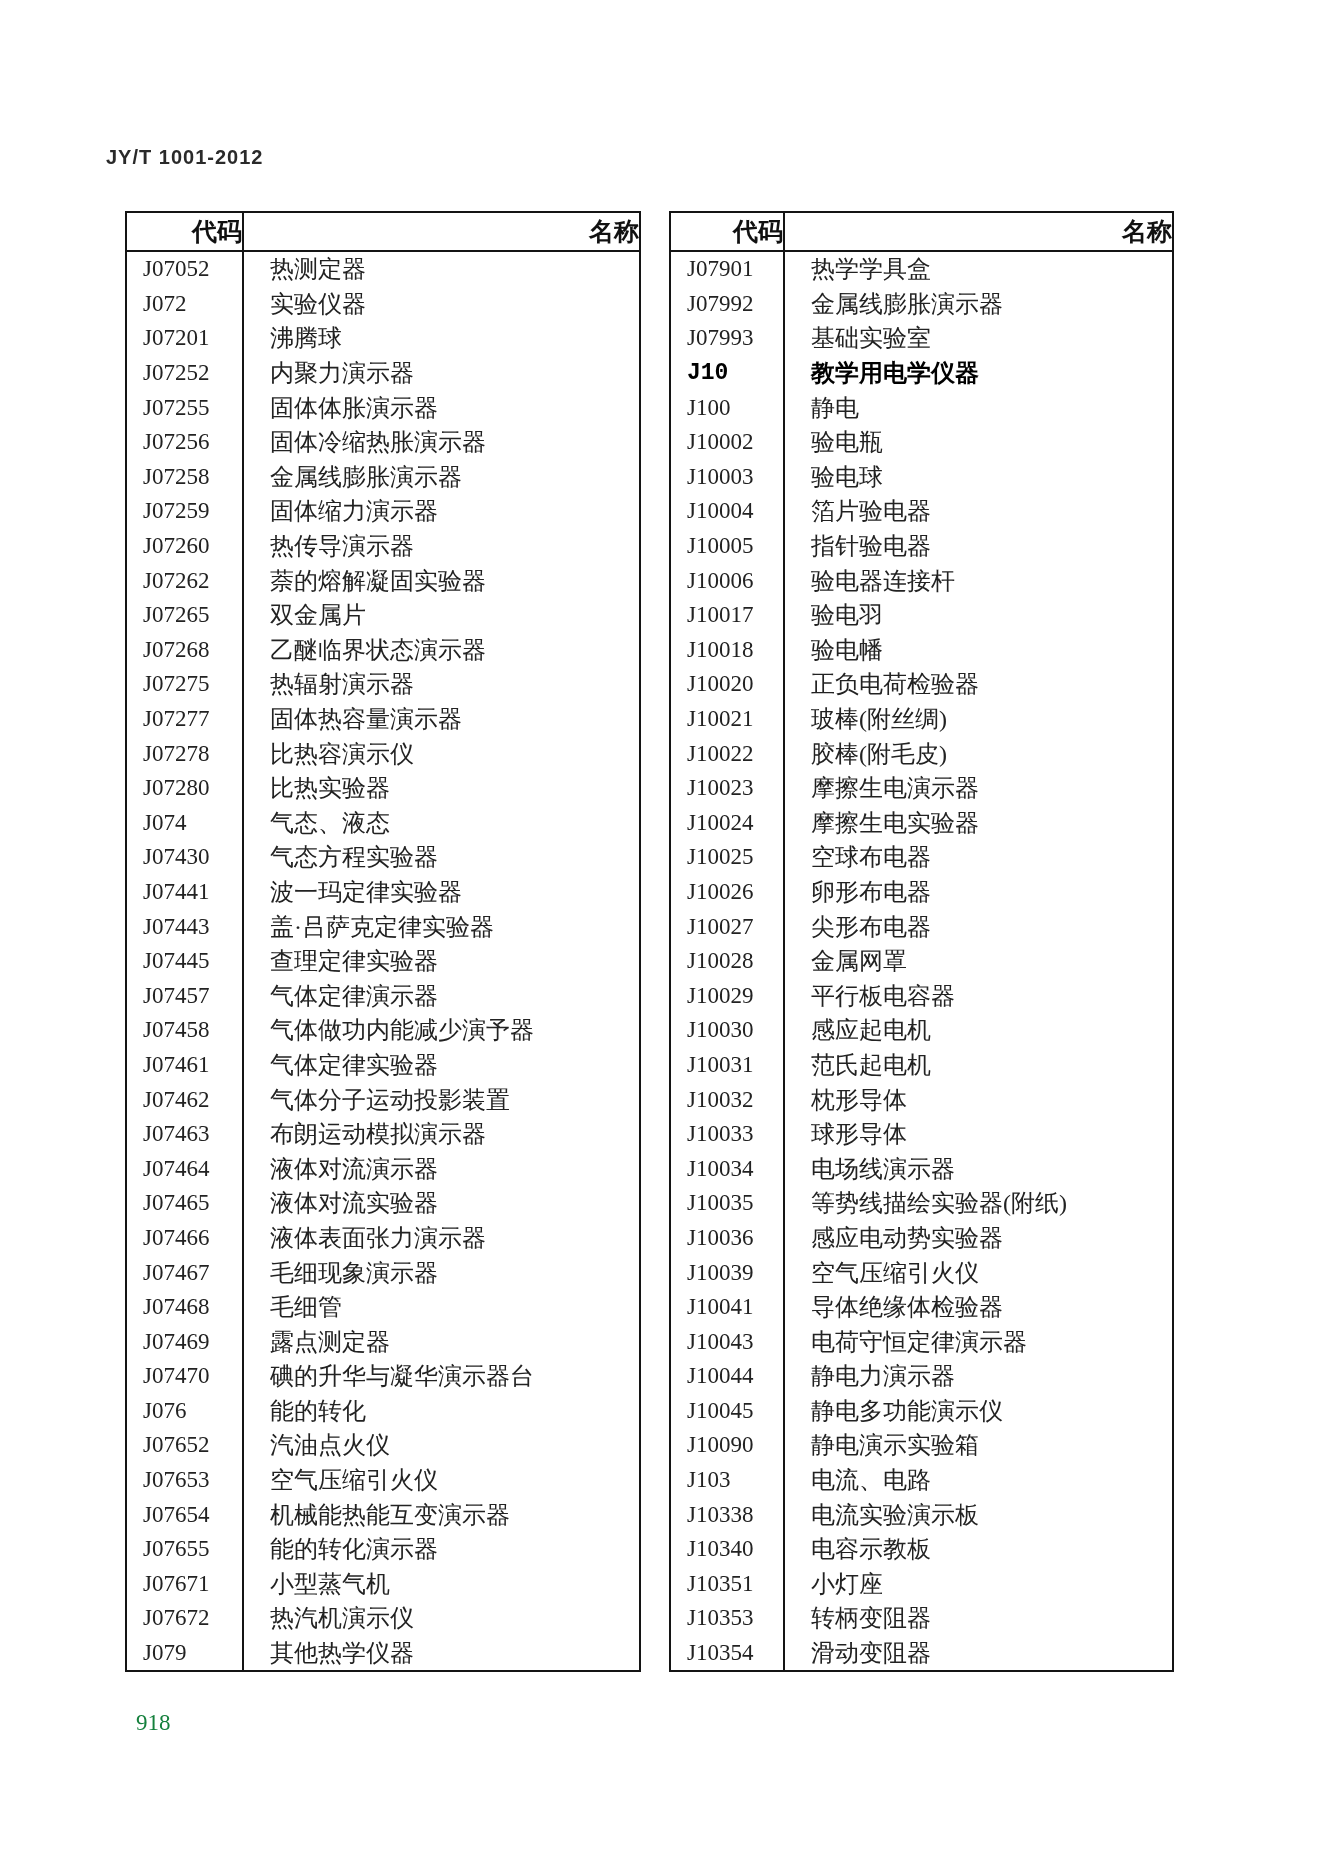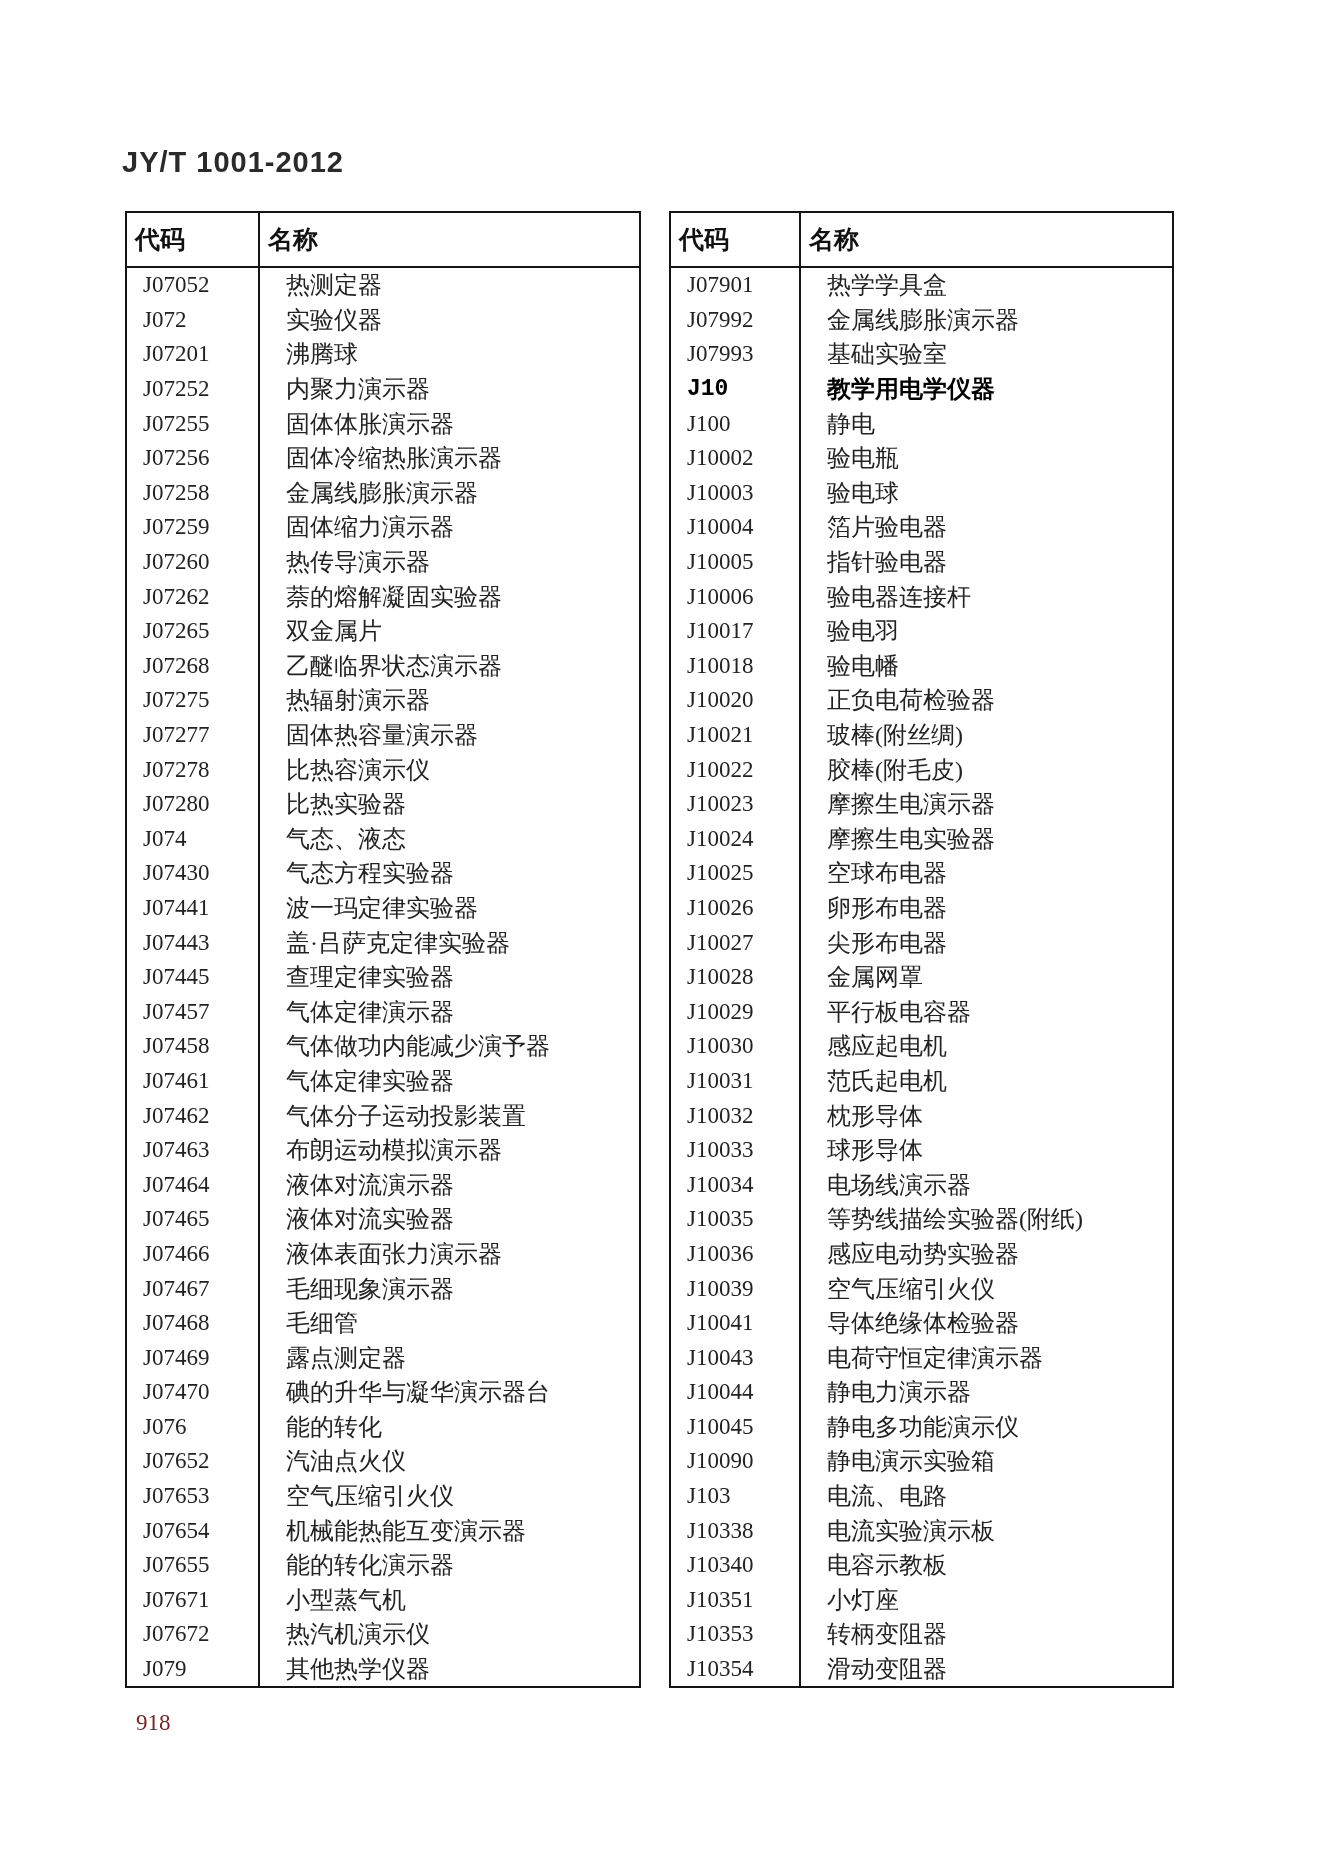--- a/index.html
+++ b/index.html
@@ -6,44 +6,44 @@
   body {
     width: 1323px;
     height: 1871px;
     background: #ffffff;
     position: relative;
     font-family: "Liberation Serif", "DejaVu Serif", serif;
     color: #1e1e1e;
   }
   .doc-header {
     position: absolute;
-    left: 122px;
+    left: 106px;
     top: 146px;
     font-family: "Liberation Sans", "DejaVu Sans", sans-serif;
     font-weight: 600;
-    font-size: 29px;
+    font-size: 20px;
     letter-spacing: 1px;
     color: #2a2a2a;
   }
   table.code-table {
     position: absolute;
     border-collapse: collapse;
     table-layout: fixed;
     border: 2.5px solid #141414;
     background: #fff;
   }
   #left-table  { left: 125px; top: 211px; width: 516px; }
   #right-table { left: 669px; top: 211px; width: 505px; }
   thead th {
     border-bottom: 2.5px solid #141414;
     font-size: 25px;
     font-weight: bold;
     height: 37px;
-    text-align: left;
-    padding: 8px;
+    text-align: right;
+    padding: 0;
     color: #111;
   }
   th.code-col, td.code-cell { border-right: 2px solid #141414; }
   #left-table  .code-col { width: 115px; }
   #right-table .code-col { width: 112px; }
   tbody td {
     height: 34.6px;
     padding: 0;
     vertical-align: middle;
     white-space: nowrap;
@@ -58,21 +58,21 @@
     padding-left: 26px;
     font-size: 24px;
     color: #222;
   }
   tr.bold-row td { font-weight: bold; color: #000; font-family: Liberation Mono, monospace; }
   .page-number {
     position: absolute;
     left: 136px;
     top: 1710px;
     font-size: 23px;
-    color: #7f1d1d;
+    color: #15803d;
   }
 </style>
 </head>
 <body>
 
 <div class="doc-header">JY/T 1001-2012</div>
 
 <table class="code-table" id="left-table">
   <thead>
     <tr>

